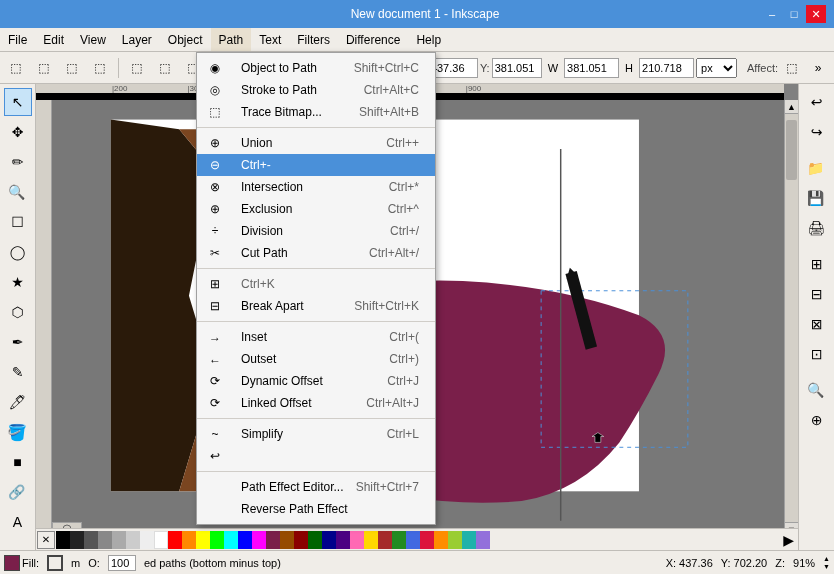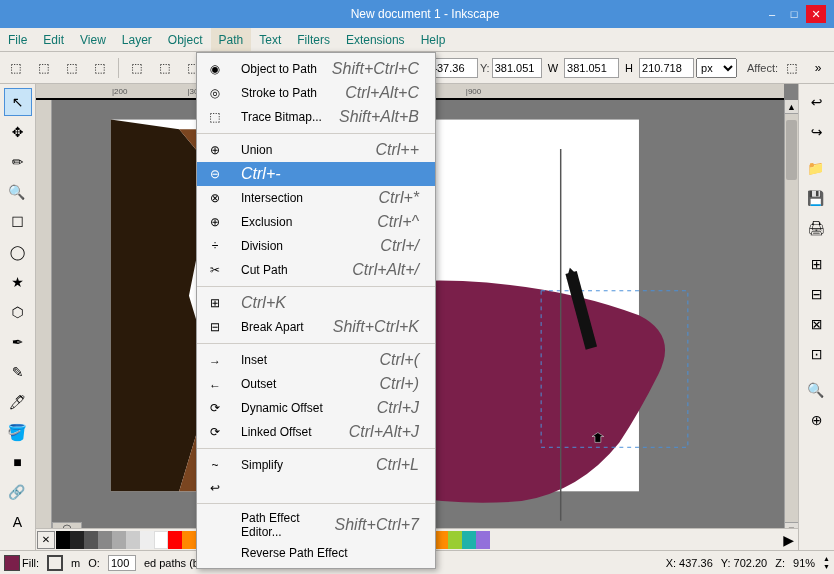--- a/index.html
+++ b/index.html
@@ -28,21 +28,21 @@
       align-items: center;
       border-bottom: 1px solid #c0bdb8;
     }
     .menu-item {
       padding: 2px 8px;
       cursor: pointer;
       height: 100%;
       display: flex;
       align-items: center;
       font-size: 12px;
-      color: #0f766e;
+      color: #000000;
     }
     .menu-item.active { background: #e8e0d0; }
 
     
     .toolbar-area {
       background: #f0ede8;
       height: 32px;
       border-bottom: 1px solid #c0bdb8;
       display: flex;
       align-items: center;
@@ -97,21 +97,21 @@
     
     .canvas-area {
       flex: 1;
       background: #808080;
       position: relative;
       overflow: hidden;
     }
     .canvas-ruler-h {
       height: 16px;
       background: #d4d0c8;
-      border-bottom: 2px solid #000000;
+      border-bottom: 7px solid #000000;
       display: flex;
       align-items: center;
       font-size: 9px;
       color: #444;
       padding-left: 16px;
     }
     .canvas-ruler-v {
       position: absolute;
       left: 0;
       top: 16px;
@@ -204,21 +204,21 @@
       cursor: pointer;
       font-size: 12px;
       color: #000;
       position: relative;
       min-height: 22px;
     }
     .dd-item.active { background: #4a90d9; color: white; }
     .dd-item.active .dd-shortcut { color: white; }
     .dd-item.separator { border-top: 1px solid #d0cdc8; margin: 4px 0; padding: 0; min-height: 0; }
     .dd-label { flex: 1; margin-left: 8px; }
-    .dd-shortcut { font-size: 16px; color: #666; margin-left: 8px; font-style: italic; }
+    .dd-shortcut { font-size: 12px; color: #666; margin-left: 8px; }
     .dd-icon {
       position: absolute;
       left: 8px;
       width: 20px;
       height: 20px;
       display: flex;
       align-items: center;
       justify-content: center;
       font-size: 12px;
     }
@@ -238,21 +238,21 @@
 
 <div class="menu-bar">
   <div class="menu-item">File</div>
   <div class="menu-item">Edit</div>
   <div class="menu-item">View</div>
   <div class="menu-item">Layer</div>
   <div class="menu-item">Object</div>
   <div class="menu-item active">Path</div>
   <div class="menu-item">Text</div>
   <div class="menu-item">Filters</div>
-  <div class="menu-item">Extensions</div>
+  <div class="menu-item">Difference</div>
   <div class="menu-item">Help</div>
 </div>
 
 <div class="toolbar-area">
   <div class="toolbar-btn">⬚</div>
   <div class="toolbar-btn">⬚</div>
   <div class="toolbar-btn">⬚</div>
   <div class="toolbar-btn">⬚</div>
   <div class="toolbar-sep"></div>
   <div class="toolbar-btn">⬚</div>

